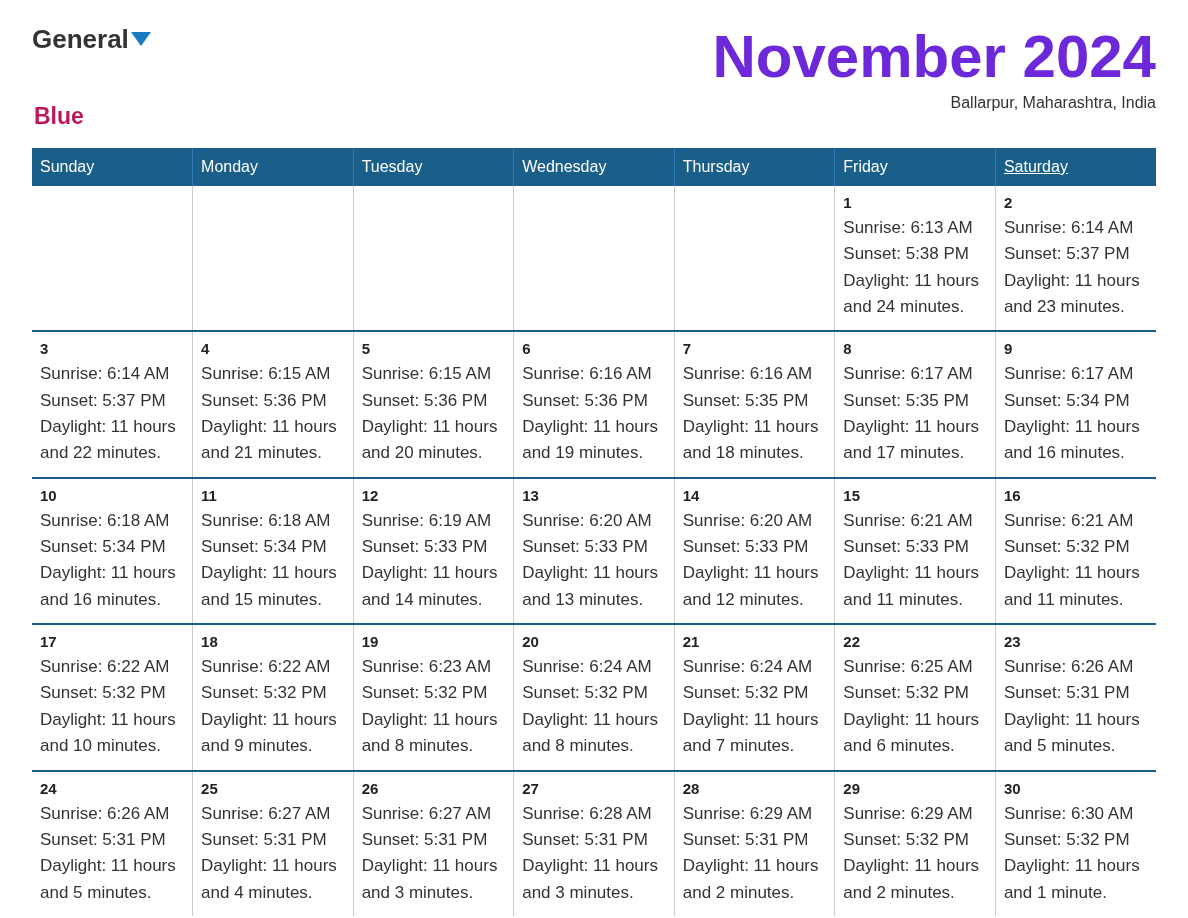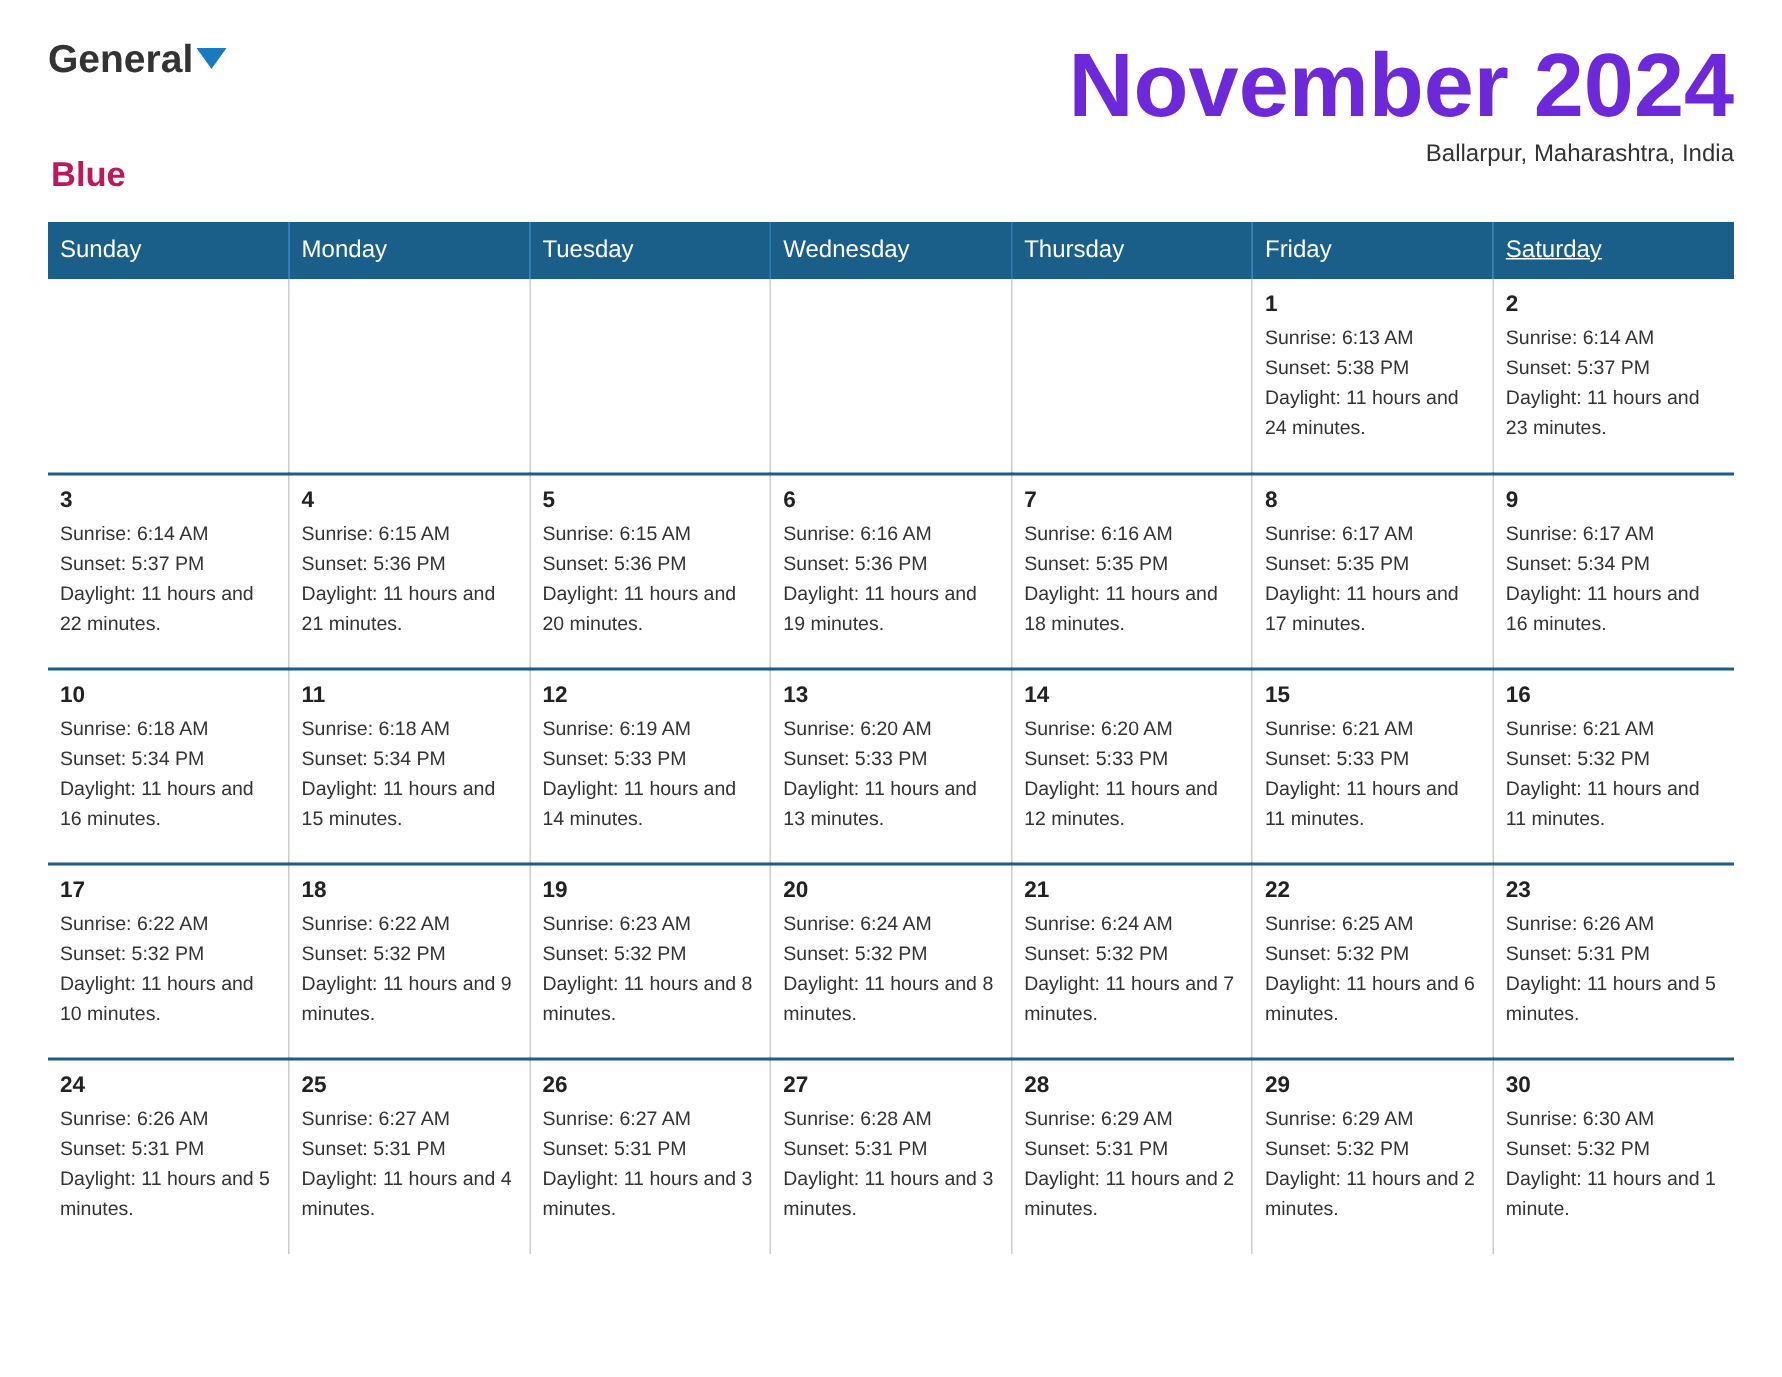--- a/index.html
+++ b/index.html
@@ -89,21 +89,21 @@
       height: 130px;
     }
     tbody td:last-child { border-right: none; }
     .day-num {
       font-size: 15px;
       font-weight: bold;
       margin-bottom: 4px;
       color: #222;
     }
     .day-info {
-      font-size: 13px;
+      font-size: 17px;
       line-height: 1.55;
       color: #333;
     }
     tbody tr:last-child { border-bottom: none; margin-top: 30px; }
     
     td.empty { background: #fff; }
   </style>
 </head>
 <body>
 

